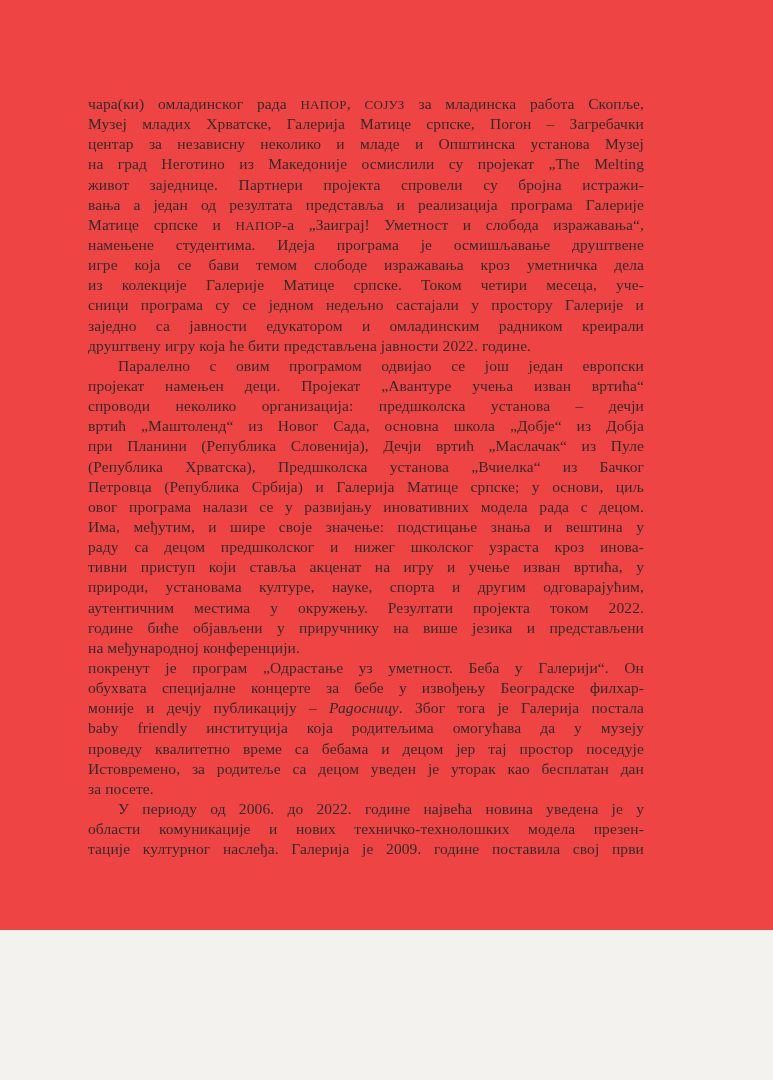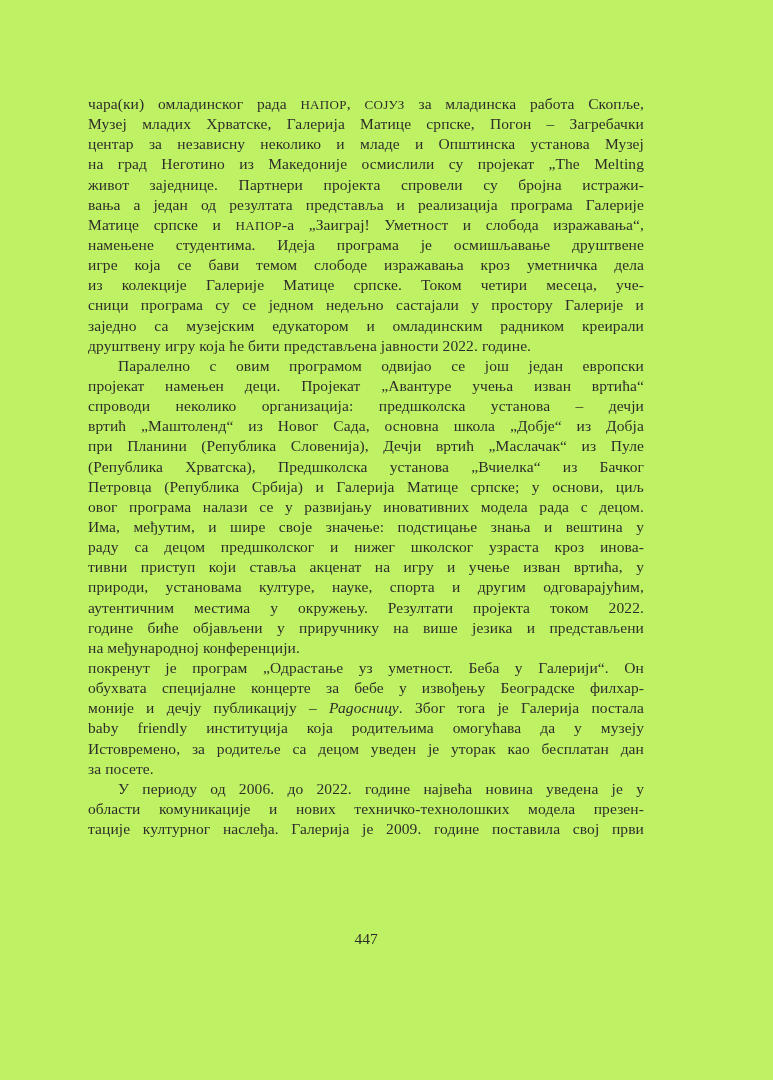--- a/index.html
+++ b/index.html
@@ -3,22 +3,22 @@
 <meta charset="utf-8">
 <style>
   html, body { margin: 0; padding: 0; }
   body {
     width: 773px; height: 1080px;
     background: #f4f2ee;
     font-family: "Liberation Serif", "DejaVu Serif", serif;
   }
   .sheet {
     position: relative;
-    width: 773px; height: 1080px;
-    background: #bef264;
+    width: 773px; height: 930px;
+    background: #ef4444;
     overflow: hidden;
   }
   .text-block {
     position: absolute;
     left: 88px; top: 94px; width: 556px;
     font-size: 15.5px;
     line-height: 20.15px;
     color: #2f2d2a;
     letter-spacing: 0.1px;
   }
@@ -50,21 +50,21 @@
         <div class="line">Музеј младих Хрватске, Галерија Матице српске, Погон – Загребачки</div>
         <div class="line">центар за независну неколико и младе и Општинска установа Музеј</div>
         <div class="line">на град Неготино из Македоније осмислили су пројекат „The Melting</div>
         <div class="line">живот заједнице. Партнери пројекта спровели су бројна истражи-</div>
         <div class="line">вања а један од резултата представља и реализација програма Галерије</div>
         <div class="line">Матице српске и <span class="sc">НАПОР</span>-а „Заиграј! Уметност и слобода изражавања“,</div>
         <div class="line">намењене студентима. Идеја програма је осмишљавање друштвене</div>
         <div class="line">игре која се бави темом слободе изражавања кроз уметничка дела</div>
         <div class="line">из колекције Галерије Матице српске. Током четири месеца, уче-</div>
         <div class="line">сници програма су се једном недељно састајали у простору Галерије и</div>
-        <div class="line">заједно са музејским едукатором и омладинским радником креирали</div>
+        <div class="line">заједно са јавности едукатором и омладинским радником креирали</div>
         <div class="line endline">друштвену игру која ће бити представљена јавности 2022. године.</div>
       </div>
       <div class="paragraph">
         <div class="line indent">Паралелно с овим програмом одвијао се још један европски</div>
         <div class="line">пројекат намењен деци. Пројекат „Авантуре учења изван вртића“</div>
         <div class="line">спроводи неколико организација: предшколска установа – дечји</div>
         <div class="line">вртић „Маштоленд“ из Новог Сада, основна школа „Добје“ из Добја</div>
         <div class="line">при Планини (Република Словенија), Дечји вртић „Маслачак“ из Пуле</div>
         <div class="line">(Република Хрватска), Предшколска установа „Вчиелка“ из Бачког</div>
         <div class="line">Петровца (Република Србија) и Галерија Матице српске; у основи, циљ</div>
@@ -75,20 +75,21 @@
         <div class="line">природи, установама културе, науке, спорта и другим одговарајућим,</div>
         <div class="line">аутентичним местима у окружењу. Резултати пројекта током 2022.</div>
         <div class="line">године биће објављени у приручнику на више језика и представљени</div>
         <div class="line endline">на међународној конференцији.</div>
       </div>
       <div class="paragraph">
         <div class="line">покренут је програм „Одрастање уз уметност. Беба у Галерији“. Он</div>
         <div class="line">обухвата специјалне концерте за бебе у извођењу Београдске филхар-</div>
         <div class="line">моније и дечју публикацију – <span class="it">Радосницу</span>. Због тога је Галерија постала</div>
         <div class="line">baby friendly институција која родитељима омогућава да у музеју</div>
+        <div class="line">проведу квалитетно време са бебама и децом јер тај простор поседује</div>
         <div class="line">Истовремено, за родитеље са децом уведен је уторак као бесплатан дан</div>
         <div class="line endline">за посете.</div>
       </div>
       <div class="paragraph">
         <div class="line indent">У периоду од 2006. до 2022. године највећа новина уведена је у</div>
         <div class="line">области комуникације и нових техничко-технолошких модела презен-</div>
         <div class="line">тације културног наслеђа. Галерија је 2009. године поставила свој први</div>
       </div>
     </div>
   <div class="page-number">447</div>

